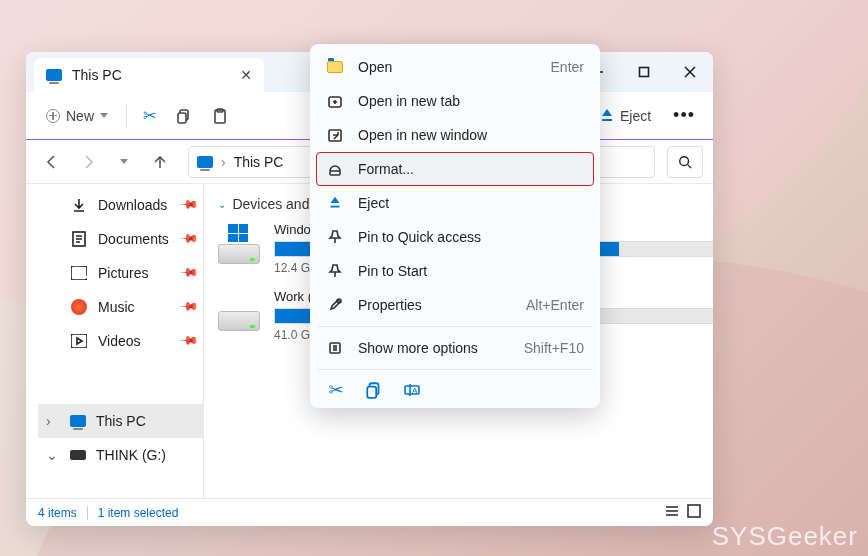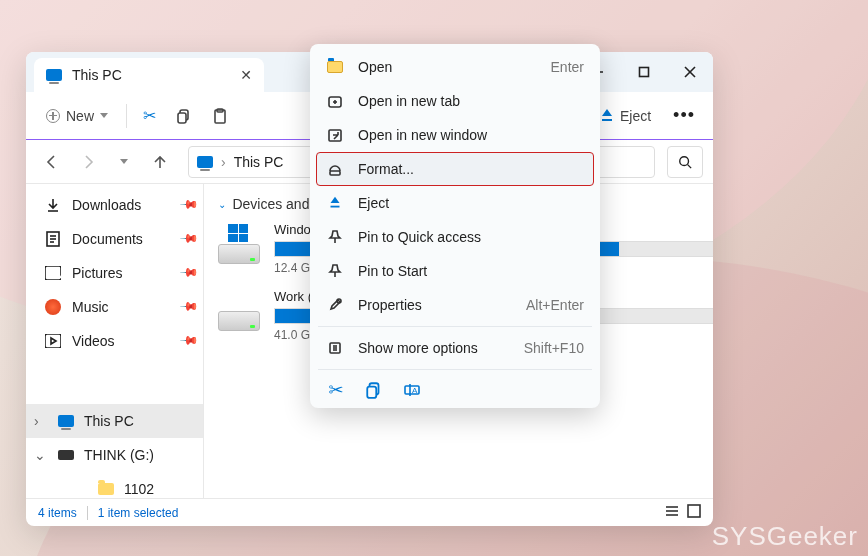--- a/index.html
+++ b/index.html
@@ -35,21 +35,21 @@
 .more-dots { font-size: 18px; letter-spacing: 1px; color: #222; }
 
 .addrbar { height: 44px; display: flex; align-items: center; padding: 0 10px; gap: 4px; border-bottom: 1px solid #e8e8e8; }
 .nav-arrow { width: 32px; height: 32px; display: flex; align-items: center; justify-content: center; color: #555; }
 .nav-arrow.disabled { color: #bbb; }
 .addr-box { flex: 1; height: 32px; border: 1px solid #ddd; border-radius: 4px; margin: 0 8px; display: flex; align-items: center; padding: 0 8px; gap: 8px; }
 .search-btn { width: 36px; height: 32px; display: flex; align-items: center; justify-content: center; border: 1px solid #ddd; border-radius: 4px; }
 
 .content { flex: 1; display: flex; overflow: hidden; }
 .sidebar { width: 178px; border-right: 1px solid #e8e8e8; padding: 4px 0; overflow-y: auto; }
-.side-item { height: 34px; display: flex; align-items: center; padding: 0 6px 0 18px; gap: 10px; }
+.side-item { height: 34px; display: flex; align-items: center; padding: 0 6px 0 32px; gap: 10px; margin-left: 12px; }
 .side-item.selected { background: #eaeaea; }
 .side-item .pin { margin-left: auto; color: #888; font-size: 12px; transform: rotate(45deg); }
 .side-label { flex: 1; white-space: nowrap; overflow: hidden; text-overflow: ellipsis; }
 .side-ico { width: 18px; height: 18px; display: flex; align-items: center; justify-content: center; flex-shrink: 0; }
 .folder-ico { width: 16px; height: 12px; background: #ffd96b; border-radius: 2px; position: relative; }
 .folder-ico::before { content: ''; position: absolute; top: -3px; left: 0; width: 7px; height: 3px; background: #ffd96b; border-radius: 2px 2px 0 0; }
 .think-ico { width: 16px; height: 10px; background: #333; border-radius: 2px; }
 
 .main { flex: 1; padding: 12px 14px; position: relative; overflow: hidden; }
 .section-header { display: flex; align-items: center; gap: 6px; color: #333; font-weight: 500; margin-bottom: 10px; }
@@ -242,25 +242,20 @@
         <div style="height: 46px;"></div>
         <div class="side-item selected" style="padding-left: 8px;">
           <span style="width:14px;color:#666">›</span>
           <span class="pc-icon"></span>
           <span class="side-label">This PC</span>
         </div>
         <div class="side-item" style="padding-left: 8px;">
           <span style="width:14px;color:#666">⌄</span>
           <span class="think-ico"></span>
           <span class="side-label">THINK (G:)</span>
-        </div>
-        <div class="side-item" style="padding-left: 48px;">
-          <span style="width:14px"></span>
-          <span class="folder-ico"></span>
-          <span class="side-label">1102</span>
         </div>
       </div>
 
     <div class="main">
       <div class="section-header">
         <span class="chev">⌄</span>
         <span>Devices and drives</span>
       </div>
       <div class="drives" id="drives">
           <div class="drive">

